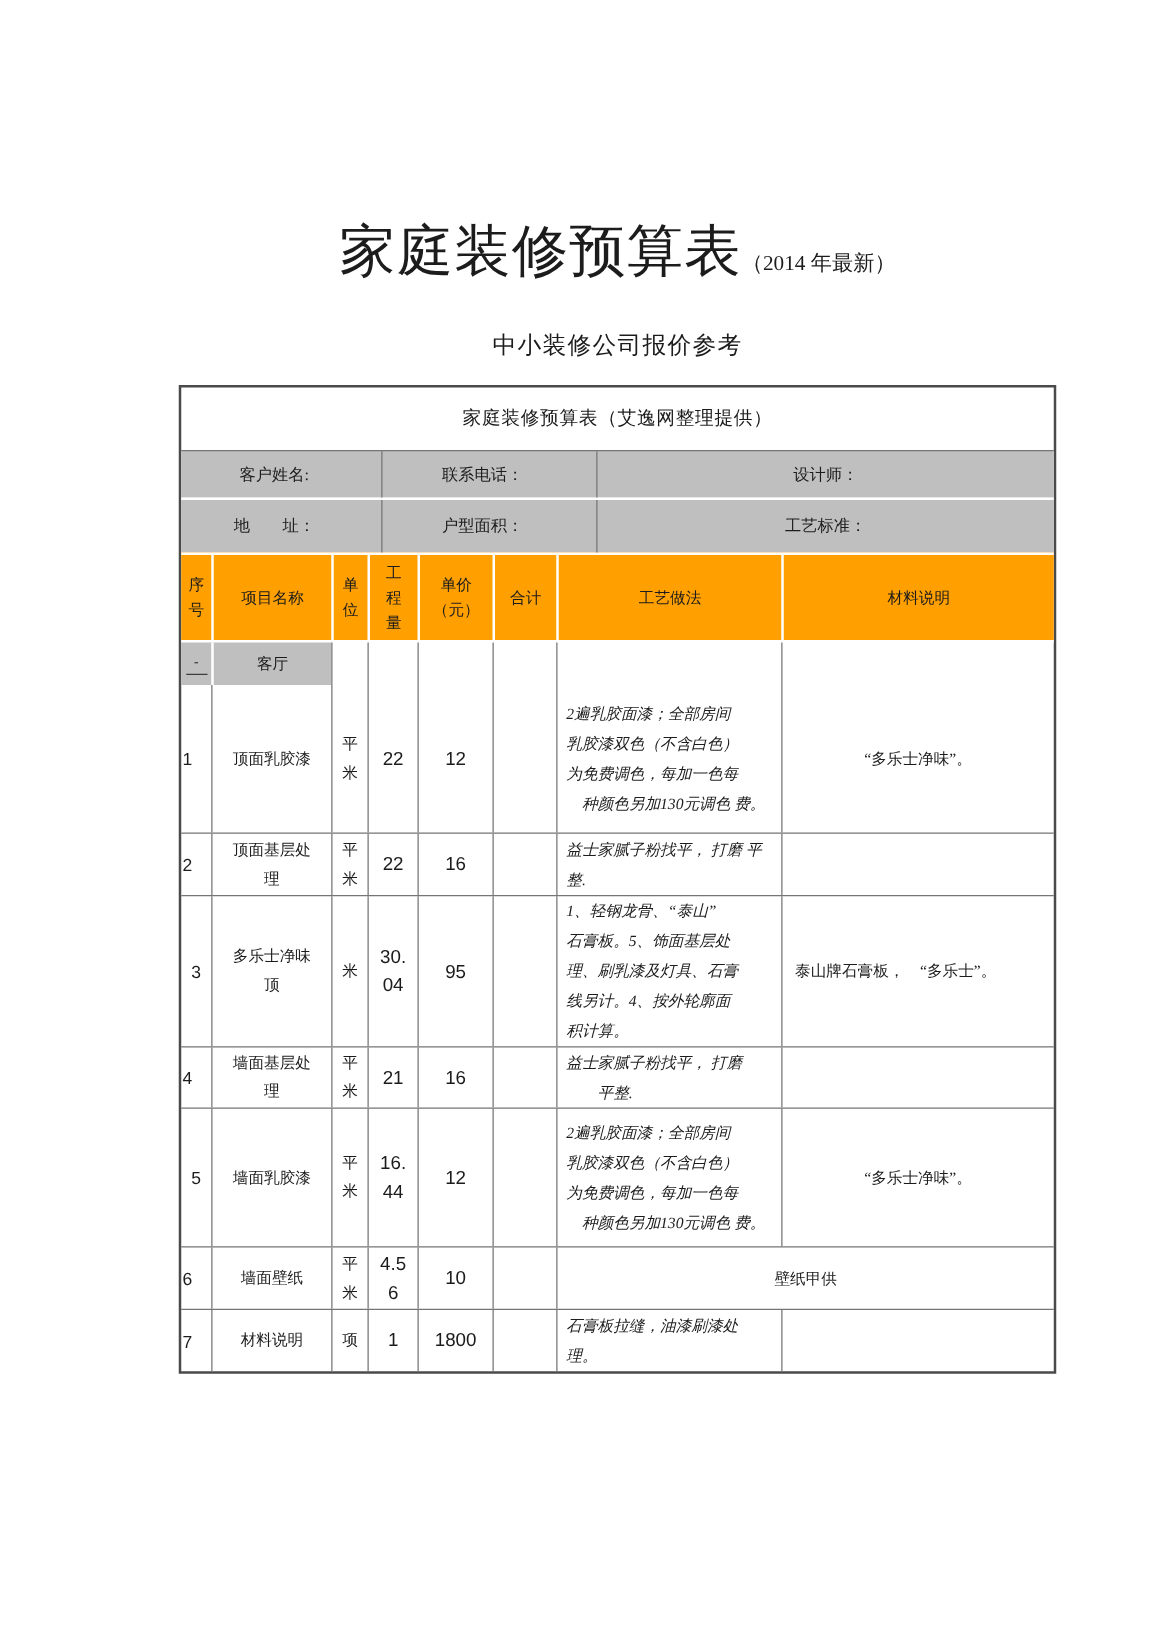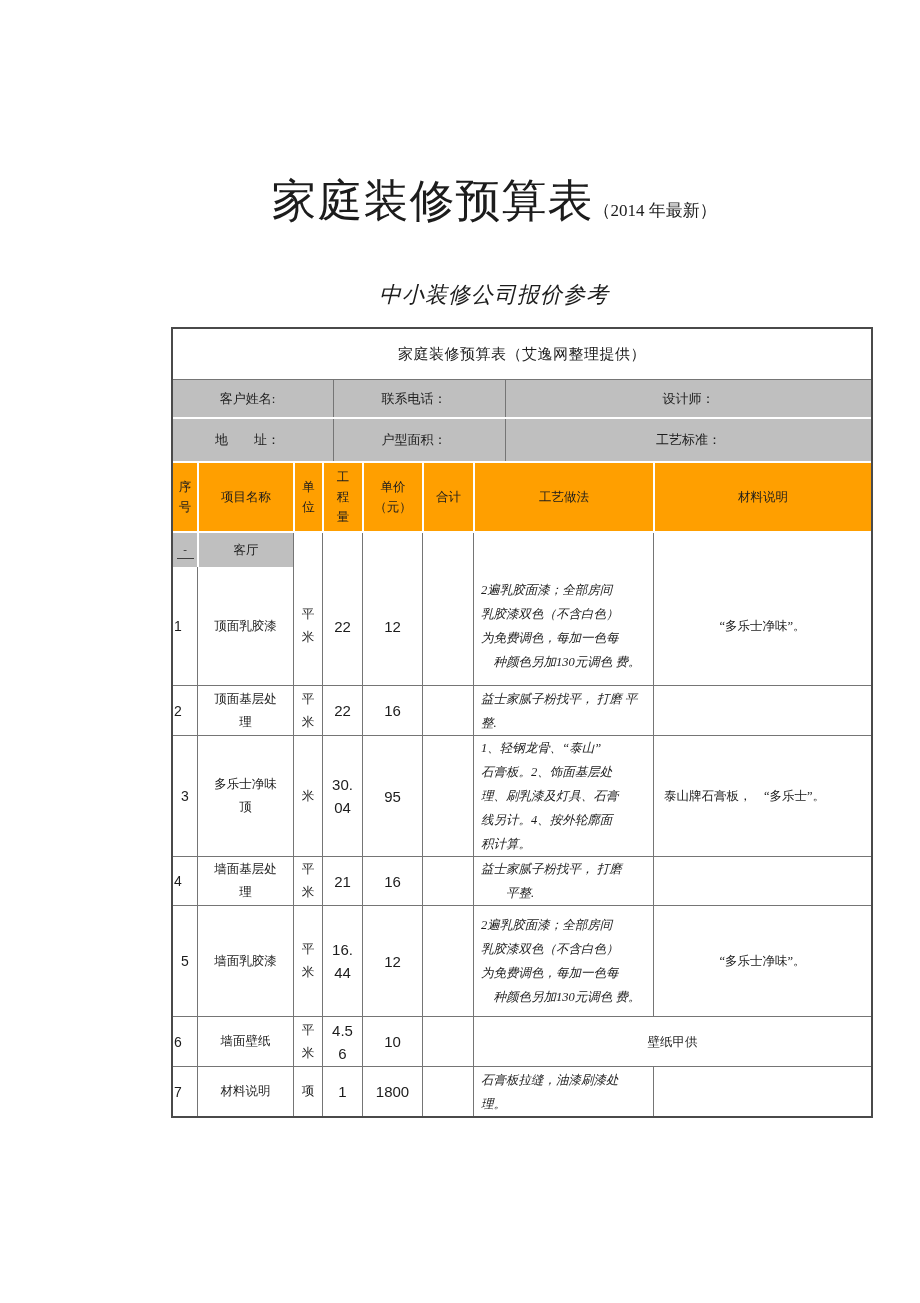--- a/index.html
+++ b/index.html
@@ -16,29 +16,28 @@
     font-family:"Liberation Serif","DejaVu Serif",serif;
     color:var(--ink);
   }
   .content{width:702px;margin-left:143px;}
   .doc-title{
     margin-top:178px;text-align:center;font-weight:400;
     font-size:45px;line-height:1.05;letter-spacing:1px;white-space:nowrap;
   }
   .doc-title .suffix{font-size:17px;letter-spacing:0;}
   .doc-subtitle{
-    margin-top:58px;text-align:center;font-weight:400;
-    font-size:22px;line-height:1.05;letter-spacing:1px;font-style:italic;
+    margin-top:42px;text-align:center;font-weight:400;
+    font-size:19px;line-height:1.05;letter-spacing:1px;
   }
   
   .btable{
     margin-top:21px;width:702px;
     border:2px solid var(--line-dark);
     font-size:12.5px;
-    margin-left:28px;
   }
   .t-row{display:flex;align-items:stretch;border-top:1px solid var(--line);}
   .t-row:first-child{border-top:none;}
   .cell{
     display:flex;align-items:center;justify-content:center;
     border-left:1px solid var(--line);
     text-align:center;line-height:22px;min-width:0;
   }
   .cell:first-child{border-left:none;}
   
@@ -187,21 +186,21 @@
         <div class="t-row">
     <div class="cell c-seq">3</div>
     <div class="cell c-name">多乐士净味
 顶</div>
     <div class="cell c-unit">米</div>
     <div class="cell c-qty">30.
 04</div>
     <div class="cell c-price">95</div>
     <div class="cell c-total"></div>
     <div class="cell c-craft">1、轻钢龙骨、“泰山”
-石膏板。2、饰面基层处
+石膏板。5、饰面基层处
 理、刷乳漆及灯具、石膏
 线另计。4、按外轮廓面
 积计算。</div>
     <div class="cell c-mat">泰山牌石膏板，　“多乐士”。</div>
   </div>
         <div class="t-row">
     <div class="cell c-seq">4</div>
     <div class="cell c-name">墙面基层处
 理</div>
     <div class="cell c-unit">平

